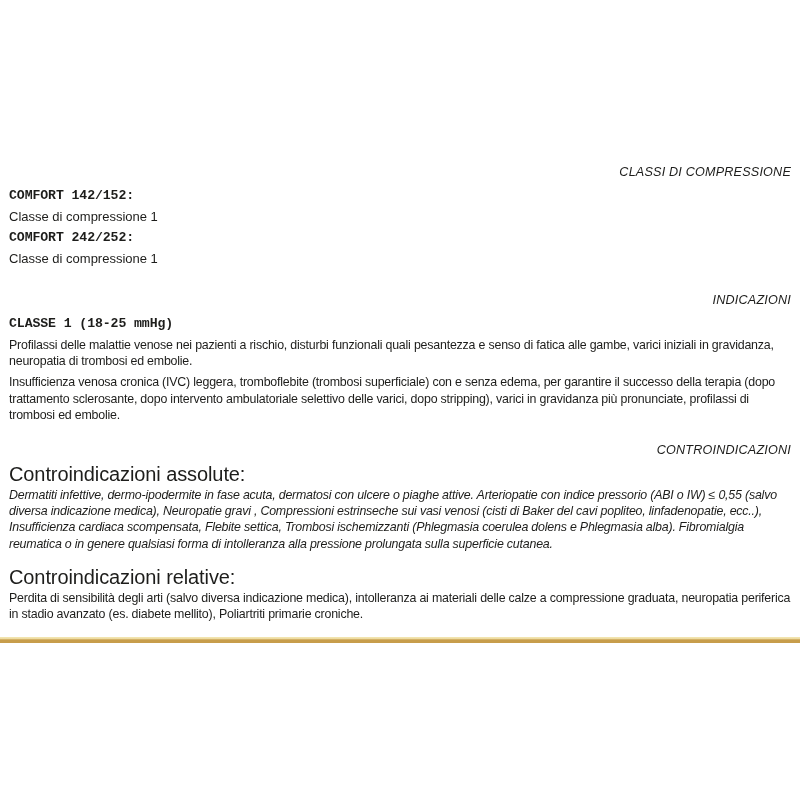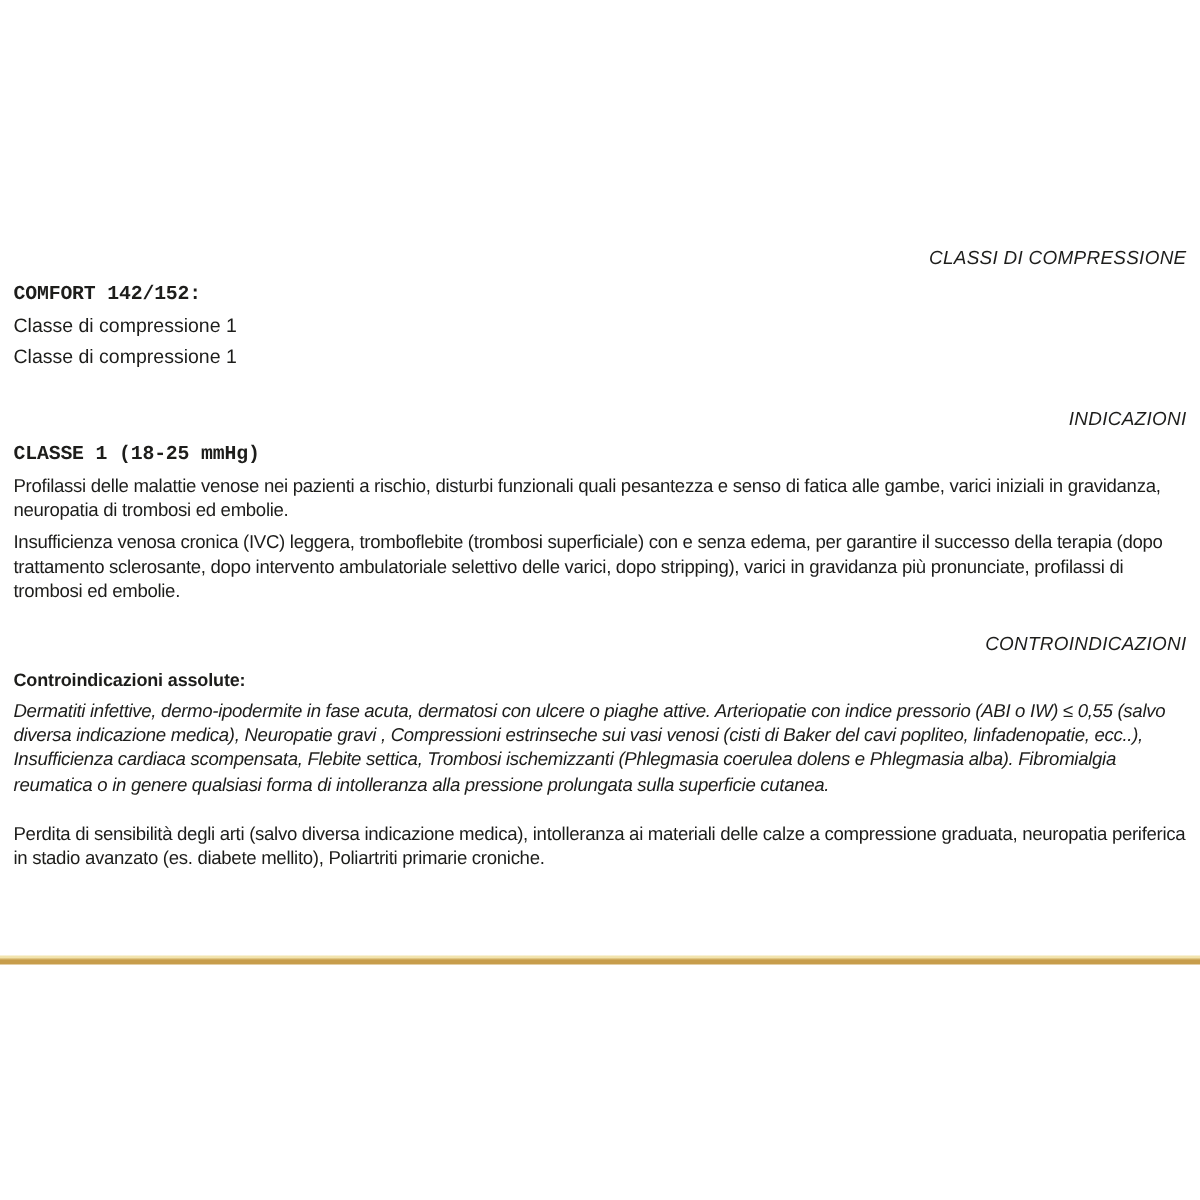--- a/index.html
+++ b/index.html
@@ -29,22 +29,22 @@
   }
   .h-bold {
     font-weight: 700;
     font-size: 13.2px;
     line-height: 16px;
     letter-spacing: -0.1px;
     margin: 0 0 5px 0;
     font-family: Liberation Mono, monospace;
   }
   .h-bold-lg {
-    font-weight: 700;
-    font-size: 12px;
+    font-weight: 400;
+    font-size: 20px;
     line-height: 17px;
     letter-spacing: -0.1px;
     margin: 0 0 4px 0;
   }
   .body-line {
     font-size: 13px;
     line-height: 16px;
     margin: 0 0 5px 0;
   }
   .para {
@@ -68,32 +68,34 @@
 </style>
 </head>
 <body>
 
 <div class="doc">
 
   <section class="sec-compression">
     <div class="sec-label">CLASSI DI COMPRESSIONE</div>
     <div class="h-bold">COMFORT 142/152:</div>
     <div class="body-line">Classe di compressione 1</div>
+    <div class="h-bold">COMFORT 242/252:</div>
     <div class="body-line">Classe di compressione 1</div>
   </section>
 
   <section class="sec-indications">
     <div class="sec-label">INDICAZIONI</div>
     <div class="h-bold">CLASSE 1 (18-25 mmHg)</div>
     <p class="para">Profilassi delle malattie venose nei pazienti a rischio, disturbi funzionali quali pesantezza e senso di fatica alle gambe, varici iniziali in gravidanza, neuropatia di trombosi ed embolie.</p>
     <p class="para">Insufficienza venosa cronica (IVC) leggera, tromboflebite (trombosi superficiale) con e senza edema, per garantire il successo della terapia (dopo trattamento sclerosante, dopo intervento ambulatoriale selettivo delle varici, dopo stripping), varici in gravidanza più pronunciate, profilassi di trombosi ed embolie.</p>
   </section>
 
   <section>
     <div class="sec-label">CONTROINDICAZIONI</div>
     <div class="h-bold-lg">Controindicazioni assolute:</div>
     <p class="para gap-after">Dermatiti infettive, dermo-ipodermite in fase acuta, dermatosi con ulcere o piaghe attive. Arteriopatie con indice pressorio (ABI o IW) ≤ 0,55 (salvo diversa indicazione medica), Neuropatie gravi , Compressioni estrinseche sui vasi venosi (cisti di Baker del cavi popliteo, linfadenopatie, ecc..), Insufficienza cardiaca scompensata, Flebite settica, Trombosi ischemizzanti (Phlegmasia coerulea dolens e Phlegmasia alba). Fibromialgia reumatica o in genere qualsiasi forma di intolleranza alla pressione prolungata sulla superficie cutanea.</p>
+    <div class="h-bold-lg">Controindicazioni relative:</div>
     <p class="para">Perdita di sensibilità degli arti (salvo diversa indicazione medica), intolleranza ai materiali delle calze a compressione graduata, neuropatia periferica in stadio avanzato (es. diabete mellito), Poliartriti primarie croniche.</p>
   </section>
 
 </div>
 
 <div class="accent-bar"></div>
 
 </body></html>

